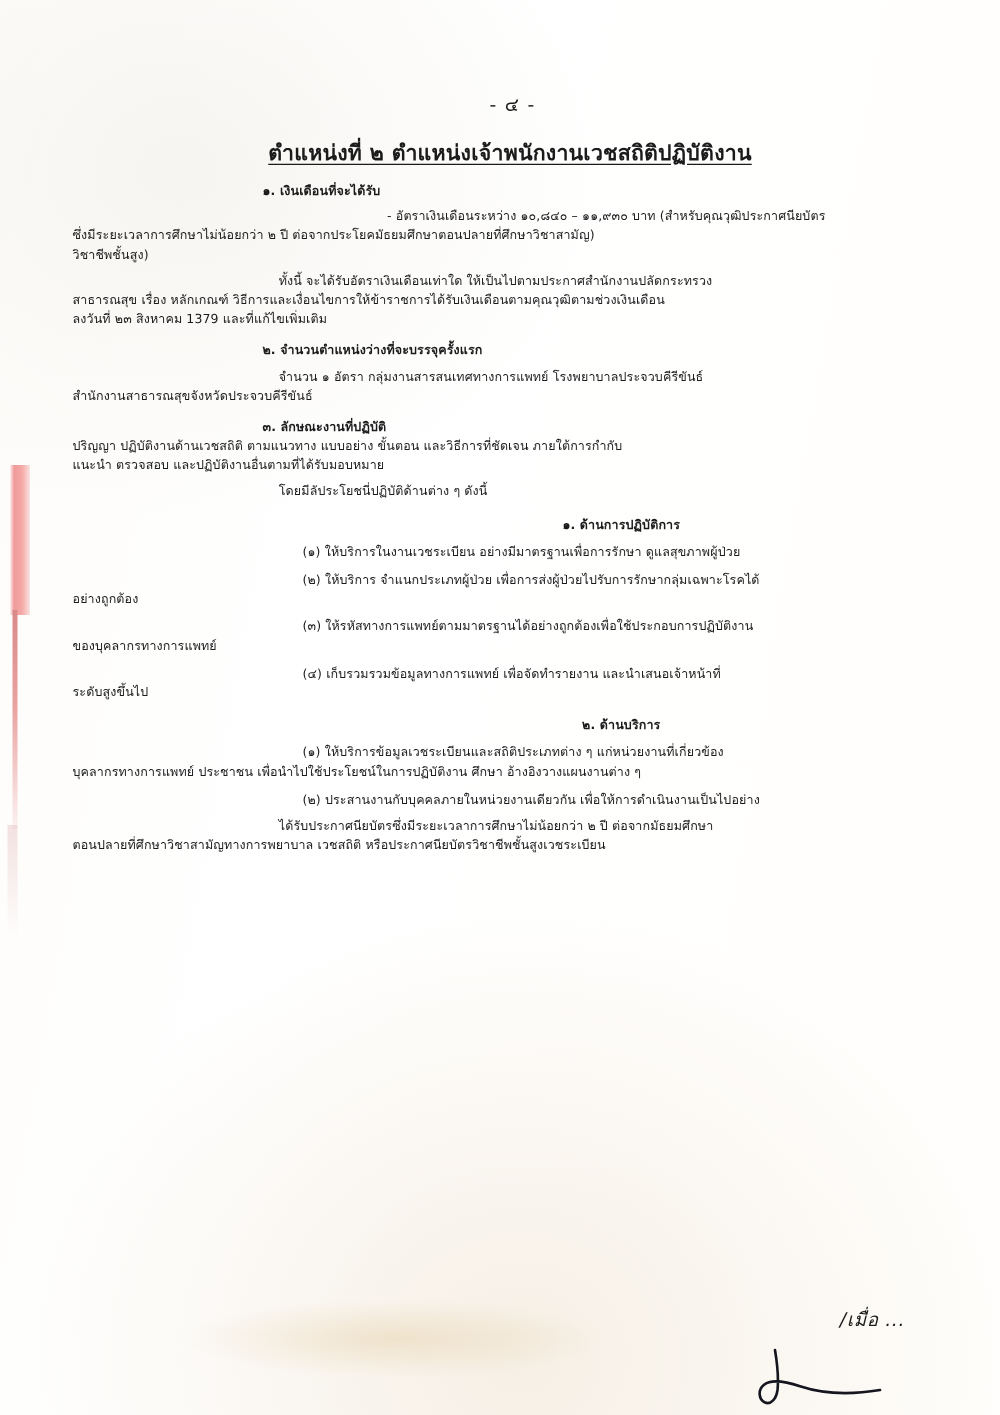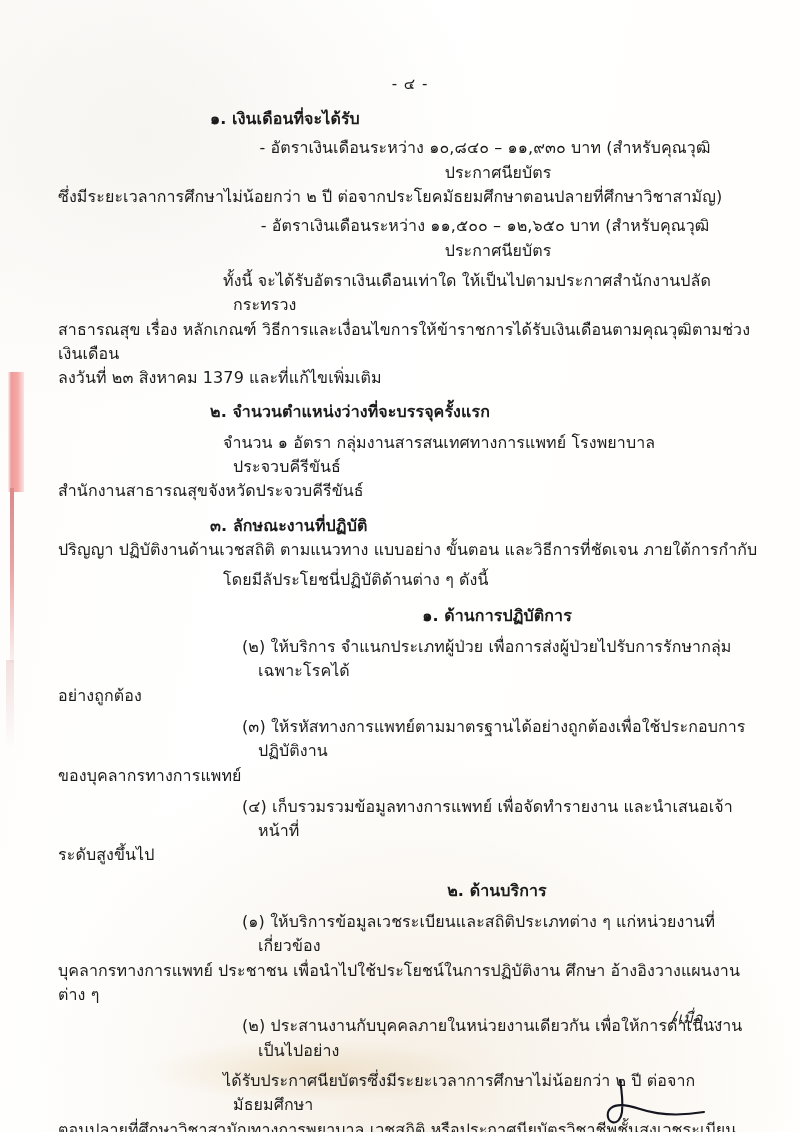--- a/index.html
+++ b/index.html
@@ -90,38 +90,38 @@
     letter-spacing: 0.2px;
   }
 
   .body-block {
     margin: 0;
     padding: 0 42px 0 58px;
   }
 
   p {
     margin: 0;
-    font-size: 16px;
+    font-size: 10px;
     line-height: 1.52;
     letter-spacing: 0.1px;
   }
 
   .heading-1 { margin-top: 11px; padding-left: 152px; font-weight: 600; }
   .heading-2 { margin-top: 10px; padding-left: 152px; font-weight: 600; }
   .indent-dash { margin-top: 5px; padding-left: 180px; text-indent: -26px; text-align: center; }
   .indent-para { margin-top: 6px; padding-left: 175px; text-indent: -10px; }
   .flush { padding-left: 0; }
   .sub-head { margin-top: 11px; padding-left: 178px; font-weight: 600; text-align: center; }
   .sub-item { margin-top: 7px; padding-left: 200px; text-indent: -16px; }
   .hang-left { margin-top: 0; padding-left: 0; }
 
   .catchword {
     position: absolute;
     right: 76px;
-    top: 934px;
+    top: 972px;
     font-size: 15px;
     font-style: italic;
     letter-spacing: 0.5px;
   }
 
   .signature {
     position: absolute;
     right: 88px;
     top: 1000px;
     width: 120px;
@@ -136,40 +136,43 @@
   <div class="paper-tone"></div>
   <div class="scan-smudge"></div>
   <div class="edge-artifact"></div>
   <div class="edge-artifact-tail"></div>
   <div class="edge-artifact-fade"></div>
 
   <div class="content">
 
     <div class="page-number">- ๔ -</div>
 
+    <div class="doc-title">ตำแหน่งที่ ๒ ตำแหน่งเจ้าพนักงานเวชสถิติปฏิบัติงาน</div>
 
     <div class="body-block">
 
       <p class="heading-1">๑. เงินเดือนที่จะได้รับ</p>
       <p class="indent-dash">- อัตราเงินเดือนระหว่าง ๑๐,๘๔๐ – ๑๑,๙๓๐ บาท (สำหรับคุณวุฒิประกาศนียบัตร</p>
       <p class="flush">ซึ่งมีระยะเวลาการศึกษาไม่น้อยกว่า ๒ ปี ต่อจากประโยคมัธยมศึกษาตอนปลายที่ศึกษาวิชาสามัญ)</p>
-      <p class="indent-dash">- อัตราเงินเดือนระหว่าง ๑๑,๕๐๐ – ๑๒,๖๕๐ บาท (สำหรับคุณวุฒิประกาศนียบัตร</p>
+      <p class="flush">วิชาชีพชั้นสูง)</p>
       <p class="indent-para">ทั้งนี้ จะได้รับอัตราเงินเดือนเท่าใด ให้เป็นไปตามประกาศสำนักงานปลัดกระทรวง</p>
       <p class="flush">สาธารณสุข เรื่อง หลักเกณฑ์ วิธีการและเงื่อนไขการให้ข้าราชการได้รับเงินเดือนตามคุณวุฒิตามช่วงเงินเดือน</p>
       <p class="flush">ลงวันที่ ๒๓ สิงหาคม 1379 และที่แก้ไขเพิ่มเติม</p>
 
       <p class="heading-2">๒. จำนวนตำแหน่งว่างที่จะบรรจุครั้งแรก</p>
       <p class="indent-para">จำนวน ๑ อัตรา กลุ่มงานสารสนเทศทางการแพทย์ โรงพยาบาลประจวบคีรีขันธ์</p>
       <p class="flush">สำนักงานสาธารณสุขจังหวัดประจวบคีรีขันธ์</p>
 
       <p class="heading-2">๓. ลักษณะงานที่ปฏิบัติ</p>
       <p class="flush">ปริญญา ปฏิบัติงานด้านเวชสถิติ ตามแนวทาง แบบอย่าง ขั้นตอน และวิธีการที่ชัดเจน ภายใต้การกำกับ</p>
+      <p class="flush">แนะนำ ตรวจสอบ และปฏิบัติงานอื่นตามที่ได้รับมอบหมาย</p>
       <p class="indent-para">โดยมีลัประโยชนี่ปฏิบัติด้านต่าง ๆ ดังนี้</p>
 
       <p class="sub-head">๑. ด้านการปฏิบัติการ</p>
+      <p class="sub-item">(๑) ให้บริการในงานเวชระเบียน อย่างมีมาตรฐานเพื่อการรักษา ดูแลสุขภาพผู้ป่วย</p>
       <p class="sub-item">(๒) ให้บริการ จำแนกประเภทผู้ป่วย เพื่อการส่งผู้ป่วยไปรับการรักษากลุ่มเฉพาะโรคได้</p>
       <p class="hang-left">อย่างถูกต้อง</p>
       <p class="sub-item">(๓) ให้รหัสทางการแพทย์ตามมาตรฐานได้อย่างถูกต้องเพื่อใช้ประกอบการปฏิบัติงาน</p>
       <p class="hang-left">ของบุคลากรทางการแพทย์</p>
       <p class="sub-item">(๔) เก็บรวมรวมข้อมูลทางการแพทย์ เพื่อจัดทำรายงาน และนำเสนอเจ้าหน้าที่</p>
       <p class="hang-left">ระดับสูงขึ้นไป</p>
 
       <p class="sub-head">๒. ด้านบริการ</p>
       <p class="sub-item">(๑) ให้บริการข้อมูลเวชระเบียนและสถิติประเภทต่าง ๆ แก่หน่วยงานที่เกี่ยวข้อง</p>
       <p class="hang-left">บุคลากรทางการแพทย์ ประชาชน เพื่อนำไปใช้ประโยชน์ในการปฏิบัติงาน ศึกษา อ้างอิงวางแผนงานต่าง ๆ</p>

